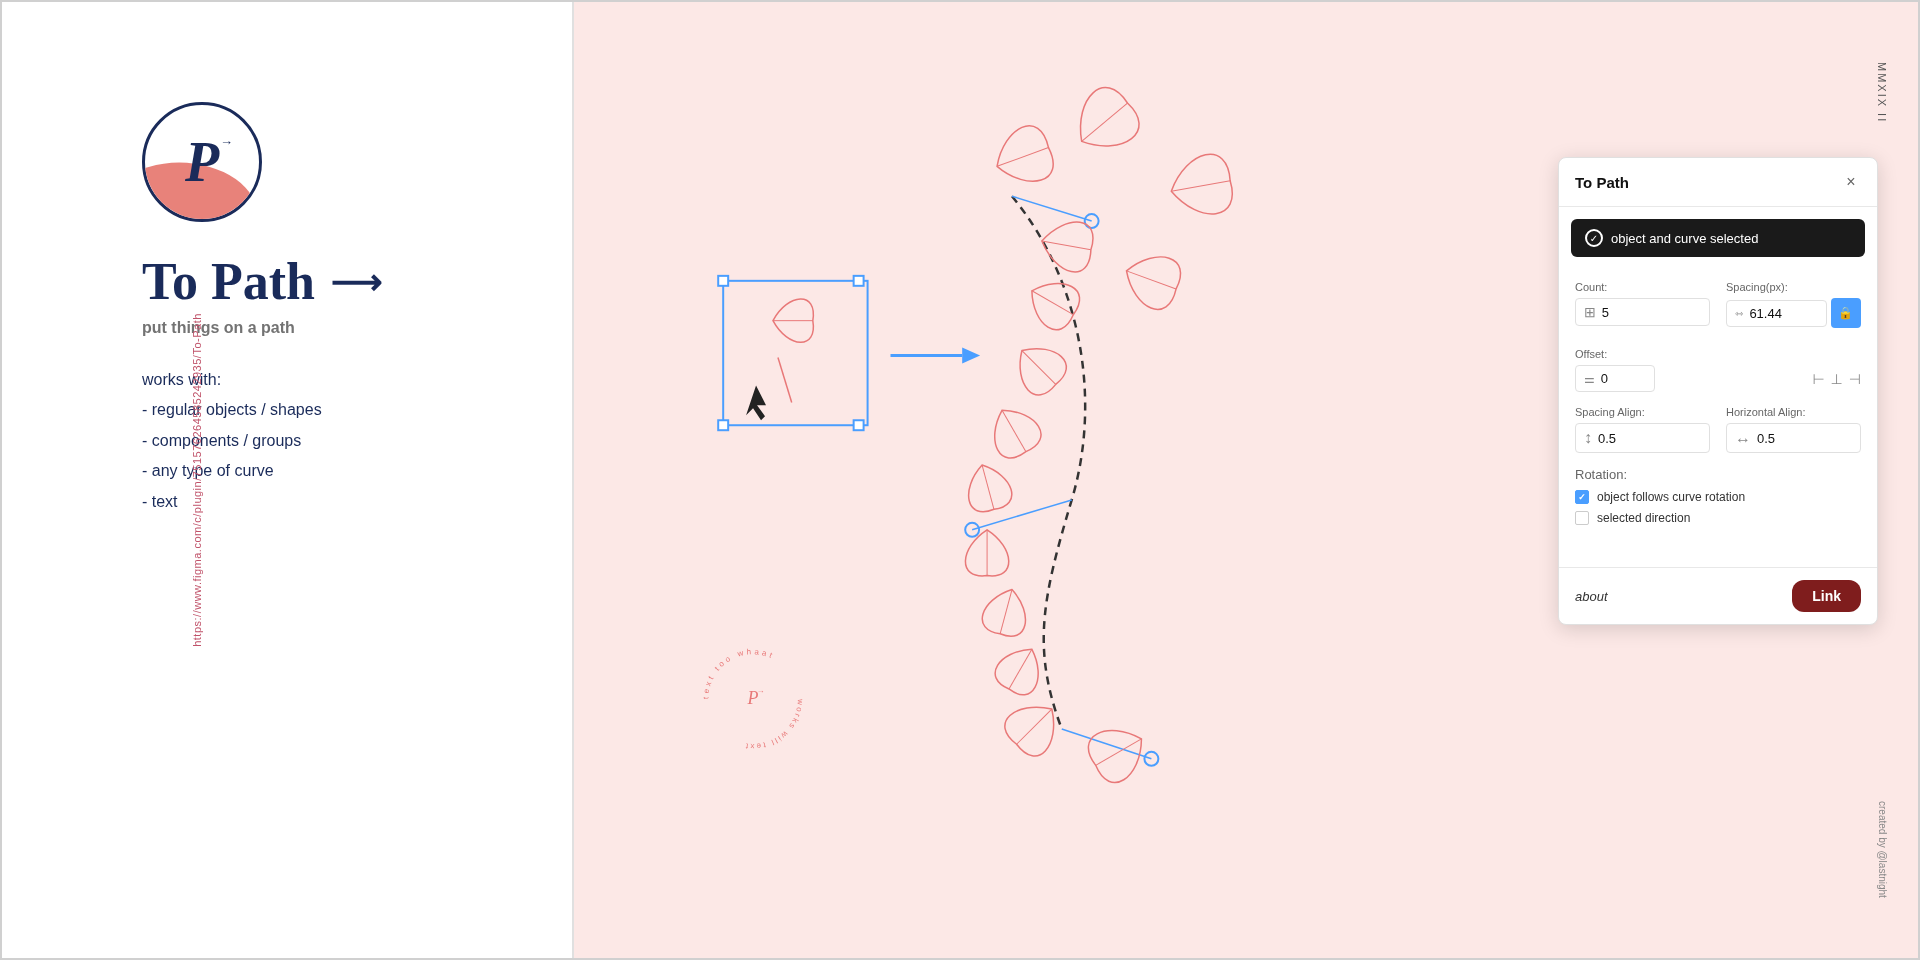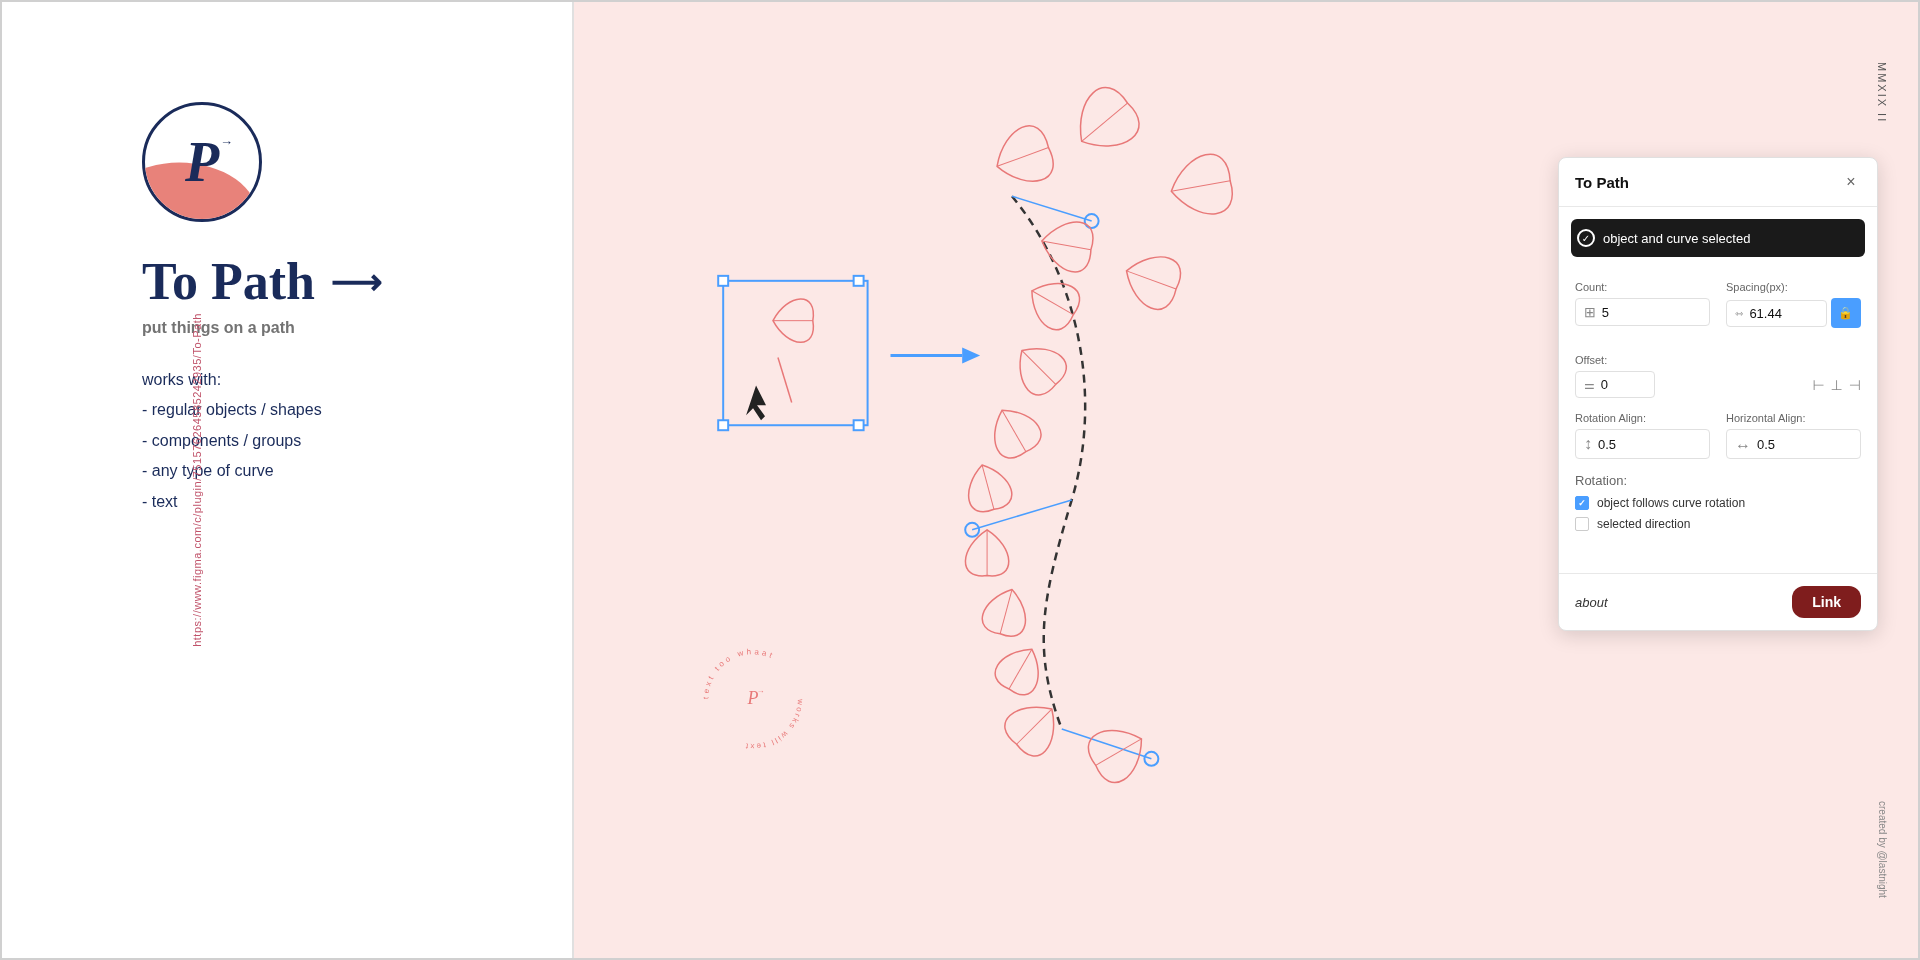--- a/index.html
+++ b/index.html
@@ -192,21 +192,21 @@
       font-size: 16px;
       color: #666;
       border: none;
       background: none;
     }
 
     .status-bar {
       background: #1a1a1a;
       border-radius: 6px;
       margin: 12px;
-      padding: 10px 6px;
+      padding: 10px 14px;
       display: flex;
       align-items: center;
       gap: 8px;
     }
 
     .status-check {
       width: 18px;
       height: 18px;
       border: 2px solid white;
       border-radius: 50%;
@@ -227,21 +227,21 @@
       color: white;
     }
 
     .panel-body {
       padding: 12px 16px;
     }
 
     .field-row {
       display: flex;
       gap: 16px;
-      margin-bottom: 26px;
+      margin-bottom: 20px;
     }
 
     .field-group {
       flex: 1;
     }
 
     .field-label {
       font-size: 11px;
       color: #666;
       margin-bottom: 5px;
@@ -627,21 +627,21 @@
             <div class="align-icons">
               <span class="align-icon">⊢</span>
               <span class="align-icon">⊥</span>
               <span class="align-icon">⊣</span>
             </div>
           </div>
         </div>
 
         <div class="align-row">
           <div class="align-group">
-            <div class="field-label">Rotation Align:</div>
+            <div class="field-label">Spacing Align:</div>
             <div class="align-input">
               <span style="color:#888;">↕</span>
               <span class="field-input-value">0.5</span>
             </div>
           </div>
           <div class="align-group">
             <div class="field-label">Horizontal Align:</div>
             <div class="align-input">
               <span style="color:#888;">↔</span>
               <span class="field-input-value">0.5</span>

